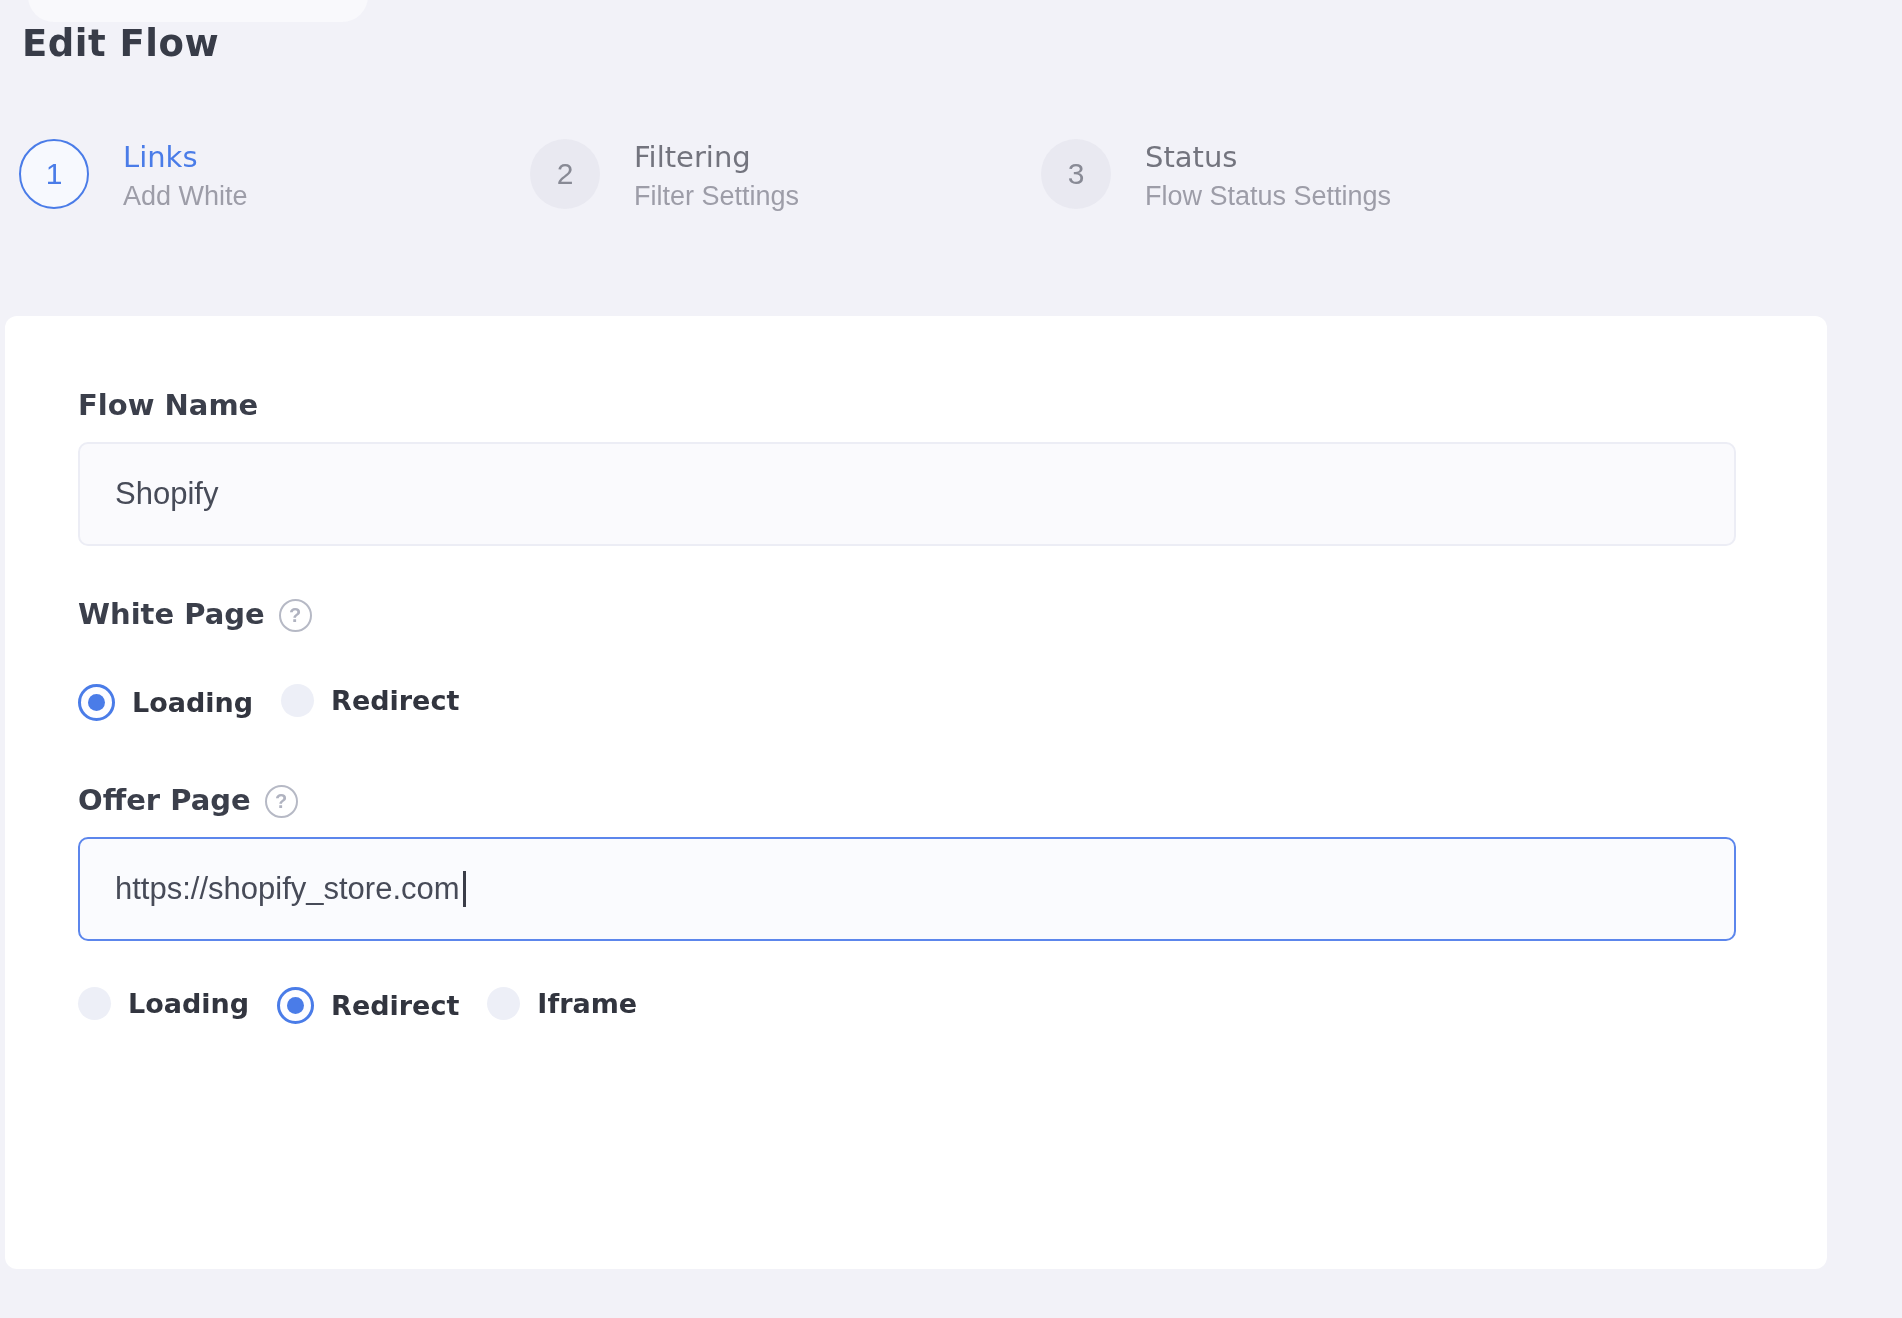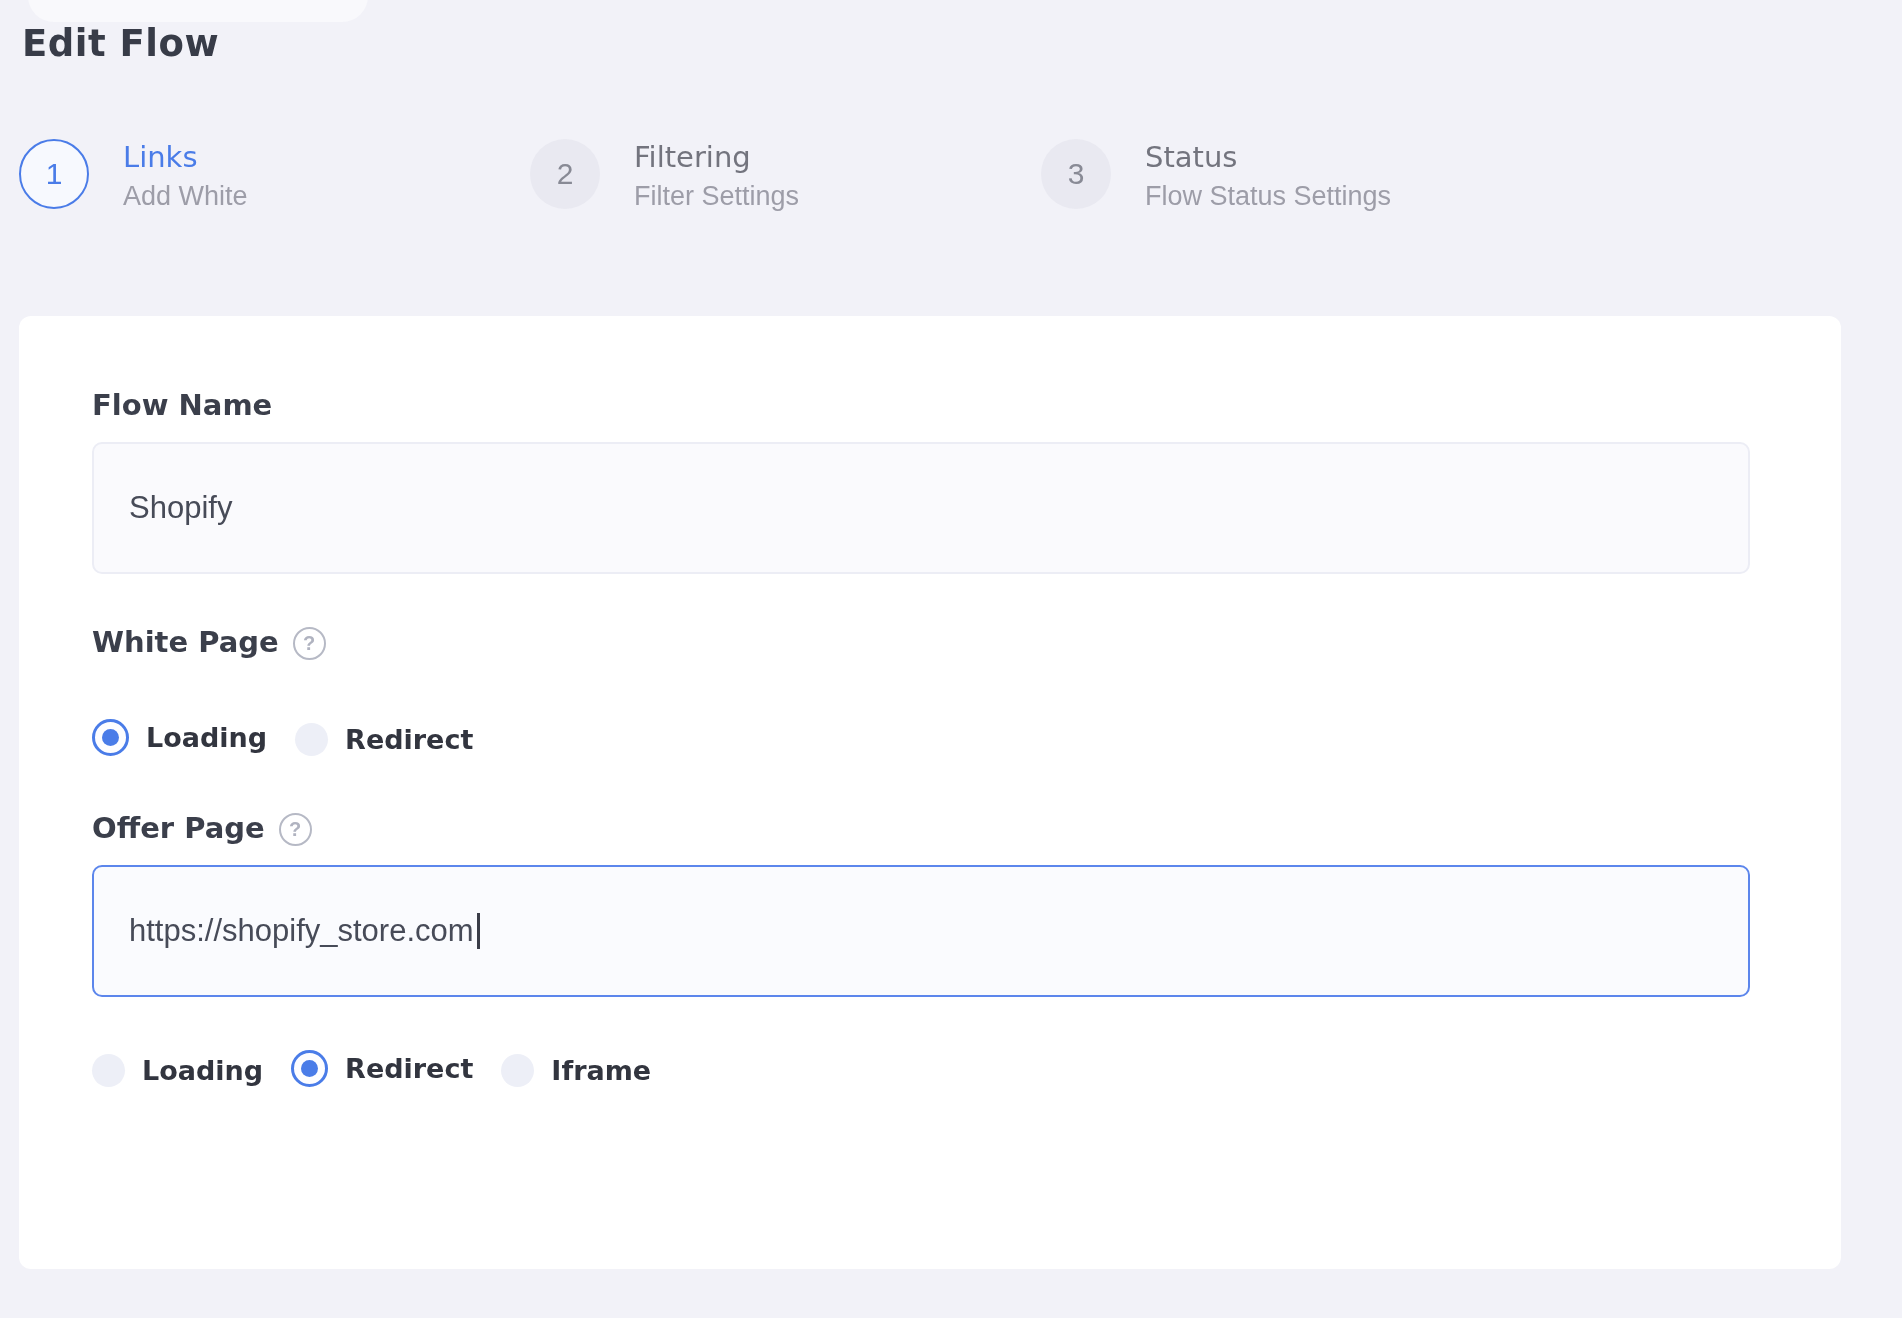--- a/index.html
+++ b/index.html
@@ -46,21 +46,21 @@
   .step-text { margin-left:34px; padding-top:1px; }
   .step-title {
     font-family:"DejaVu Sans", sans-serif; font-weight:normal;
     font-size:29px; color:#73747e;
   }
   .step--active .step-title { color:#4a7ce8; }
   .step-subtitle { font-size:27px; color:#9d9da8; margin-top:7px; }
 
   
   .card {
-    position:absolute; left:19px; top:316px;
+    position:absolute; left:5px; top:316px;
     width:1822px; height:953px;
     background:#ffffff; border-radius:12px;
     padding:69px 0 0 73px;
   }
 
   .label-row {
     display:flex; align-items:center; gap:14px;
     height:40px; margin-bottom:17px;
   }
   .field-label {
@@ -69,33 +69,33 @@
   }
   .help-icon {
     width:33px; height:33px; border-radius:50%;
     border:2px solid #b6b9c5; color:#b0b3c0;
     font-size:20px; font-weight:bold;
     display:flex; align-items:center; justify-content:center;
     cursor:pointer; margin-top:2px;
   }
 
   .text-field {
-    width:1658px; height:132px;
+    width:1658px; height:104px;
     background:#fafafd; border:2px solid #ecedf5; border-radius:10px;
     display:flex; align-items:center; padding-left:35px;
     font-size:31px; color:#474b58; cursor:text;
   }
   .text-field--focused { border-color:#5c86ec; background:#fafbfe; }
   .field-gap { margin-bottom:48px; }
   .caret {
     width:3px; height:36px; background:#3a3d48; margin-left:3px;
     flex:0 0 auto;
   }
 
-  .radio-row { display:flex; align-items:flex-end; height:44px; }
+  .radio-row { display:flex; align-items:flex-start; height:44px; }
   .radio-row--top    { margin-top:50px; margin-bottom:52px; }
   .radio-row--bottom { margin-top:46px; }
   .radio-option { display:flex; align-items:center; cursor:pointer; }
   .radio-option + .radio-option { margin-left:28px; }
   .rb { border-radius:50%; flex:0 0 auto; }
   .rb--on {
     width:37px; height:37px; border:3px solid #4a7ce8; background:#fdfdff;
     display:flex; align-items:center; justify-content:center;
   }
   .rb--on::after {

